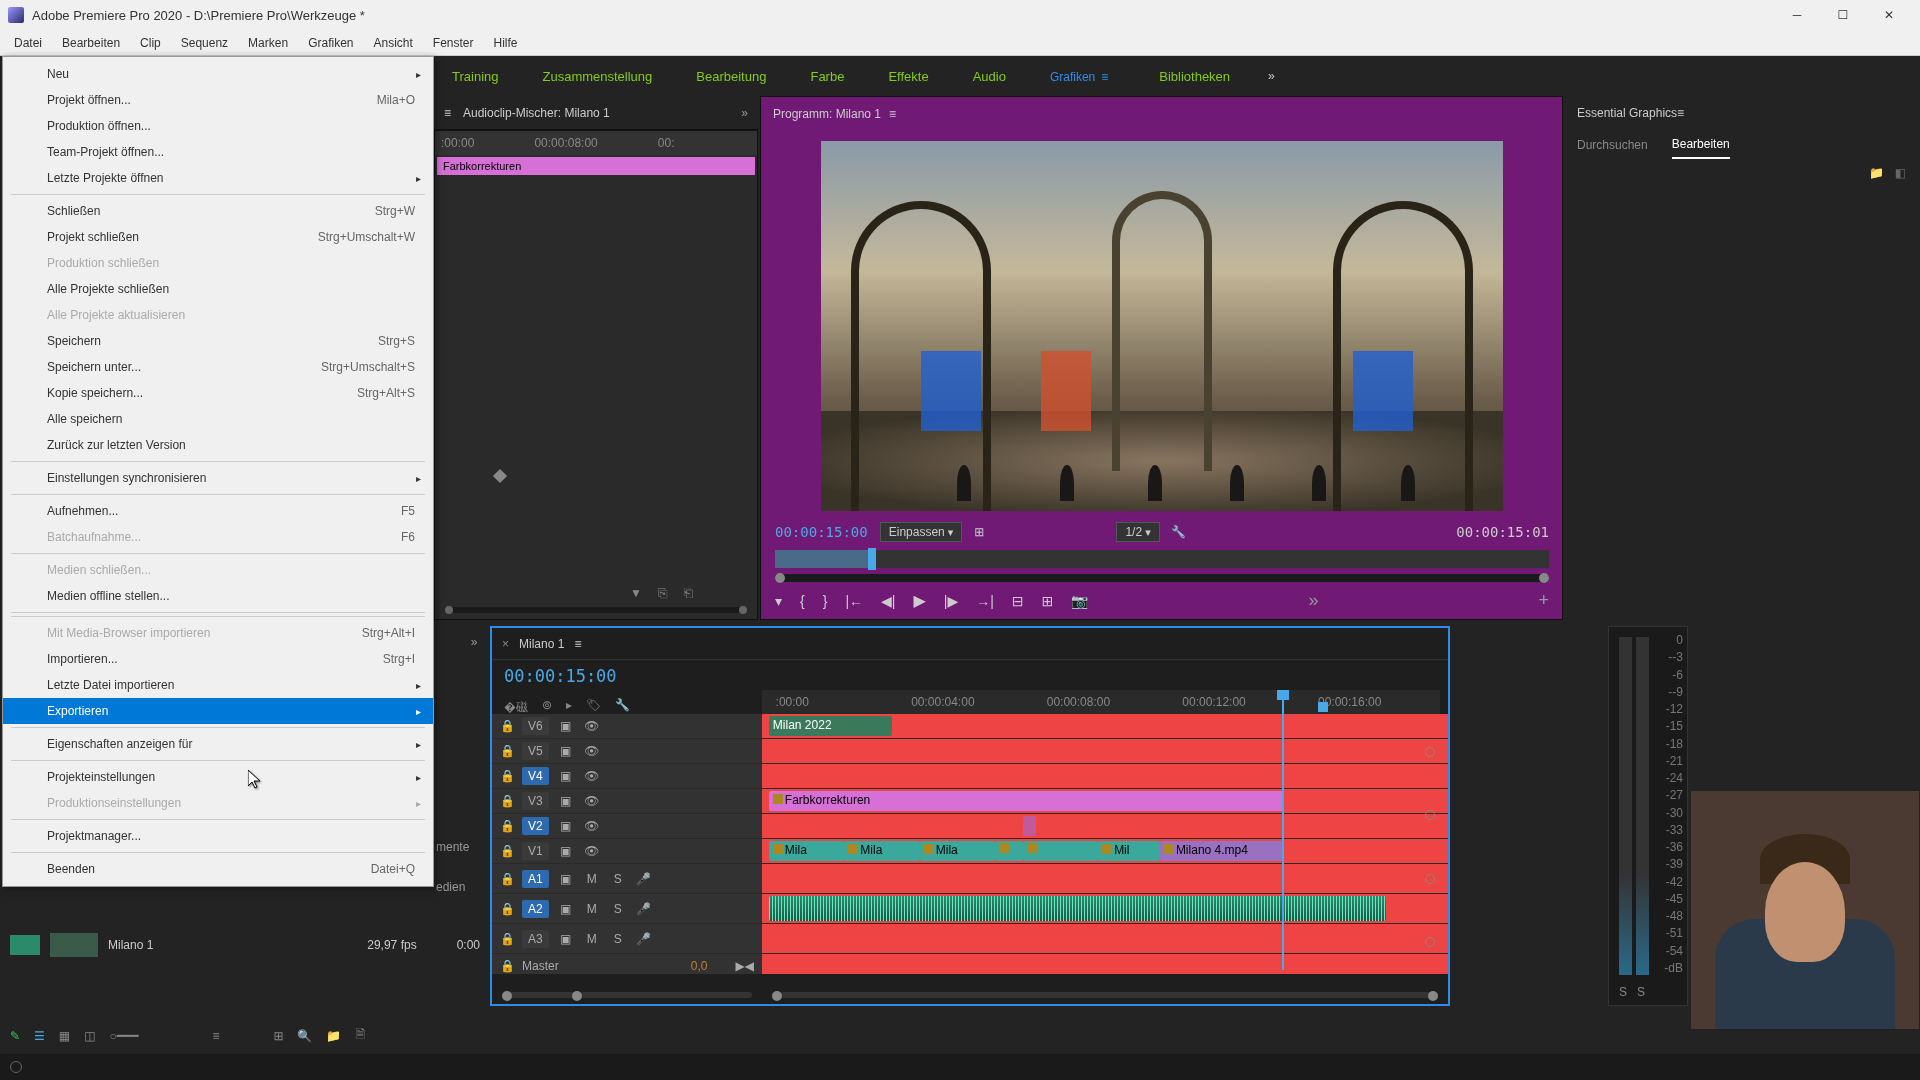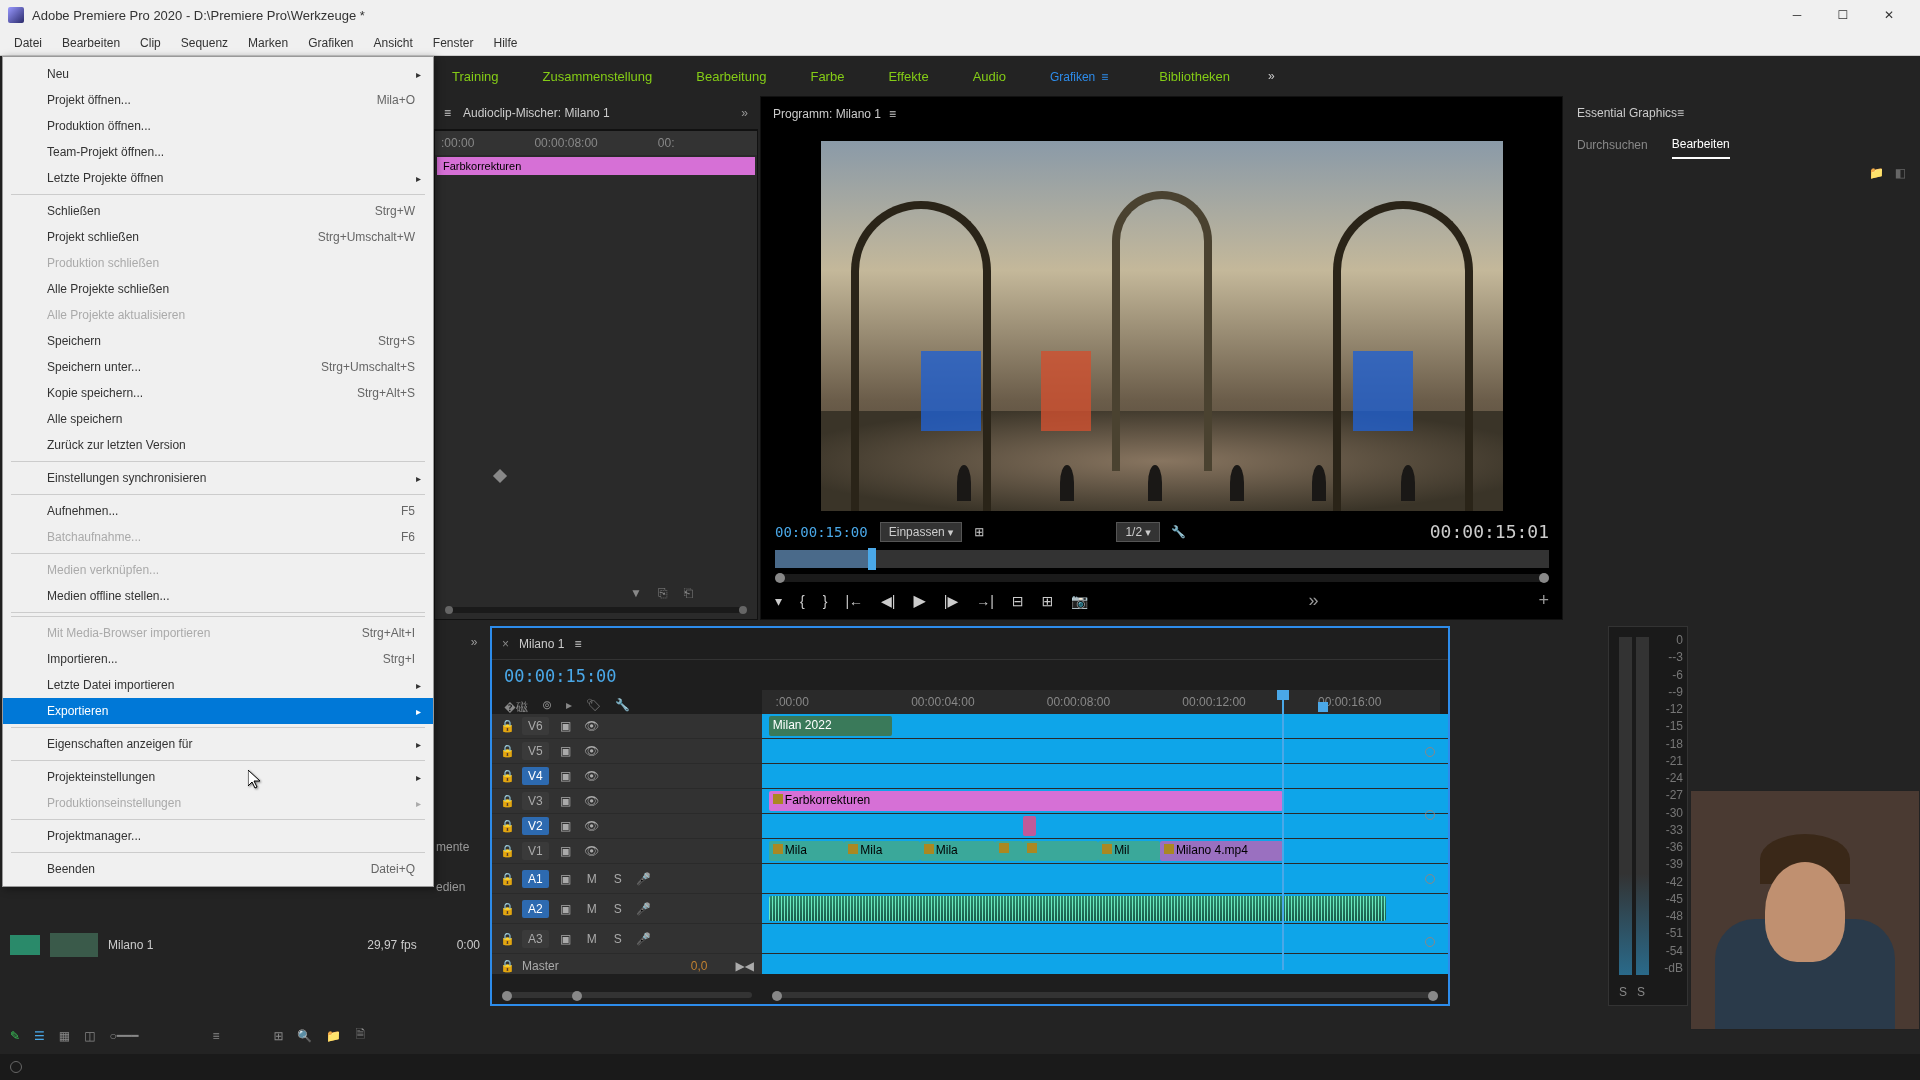--- a/index.html
+++ b/index.html
@@ -33,38 +33,38 @@
 .audio-mixer-header .dbl{margin-left:auto;color:#999}
 
 .effects-strip{position:absolute;top:34px;left:434px;width:324px;height:490px;background:#2a2a2a;border:1px solid #111}
 .effects-ruler{height:24px;background:#333;display:flex;align-items:center;padding:0 6px;font-size:10px;color:#888;gap:60px}
 .effect-bar{background:#d670d6;color:#000;padding:3px 6px;font-size:11px;margin:2px}
 .fx-marker{position:absolute;top:340px;left:60px;width:10px;height:10px;background:#888;transform:rotate(45deg)}
 .fx-scroll{position:absolute;bottom:6px;left:10px;right:10px;height:6px;background:#1a1a1a;border-radius:3px}
 .fx-scroll-thumb{position:absolute;left:0;width:8px;height:8px;background:#666;border-radius:50%;top:-1px}
 .fx-scroll-thumb2{position:absolute;right:0;width:8px;height:8px;background:#666;border-radius:50%;top:-1px}
 
-.program-panel{position:absolute;top:0;left:760px;width:804px;height:524px;background:#000000;border:1px solid #111}
+.program-panel{position:absolute;top:0;left:760px;width:804px;height:524px;background:#701a75;border:1px solid #111}
 .program-header{height:34px;display:flex;align-items:center;padding:0 12px;gap:8px}
 .program-video{margin:10px 60px;height:370px;background:linear-gradient(180deg,#8a9aa8 0%,#c4b89a 35%,#6b5d4a 70%,#3a342a 100%);position:relative;overflow:hidden}
 .arch{position:absolute;border:8px solid #2a2418;border-bottom:none;border-radius:120px 120px 0 0}
 .arch1{width:140px;height:320px;left:30px;top:60px}
 .arch2{width:140px;height:320px;right:30px;top:60px}
 .arch-c{width:100px;height:280px;left:50%;top:50px;transform:translateX(-50%);border-color:#4a4230}
 .shop{position:absolute;bottom:80px;width:60px;height:80px;background:#2060d0;opacity:.8}
 .shop1{left:100px}
 .shop2{right:90px}
 .shop3{left:220px;background:#d05030;width:50px}
 .floor{position:absolute;bottom:0;left:0;right:0;height:100px;background:radial-gradient(ellipse at center,#887560 0%,#3a3428 80%)}
 .person{position:absolute;bottom:10px;width:14px;height:36px;background:#1a1816;border-radius:50% 50% 0 0}
 
 .program-controls{position:absolute;bottom:0;left:0;right:0;padding:8px 14px}
 .pc-row1{display:flex;align-items:center;gap:12px;margin-bottom:8px}
 .tc{color:#4aa8e8;font-family:monospace;font-size:14px}
-.tc-right{color:#ccc;font-family:monospace;font-size:18px;margin-left:auto}
+.tc-right{color:#ccc;font-family:monospace;font-size:14px;margin-left:auto}
 .zoom-sel{background:#333;border:1px solid #555;color:#ccc;padding:2px 8px;font-size:11px}
 .wrench{color:#999}
 .pc-scrub{height:18px;background:#333;position:relative;margin-bottom:6px}
 .pc-scrub-fill{position:absolute;left:0;width:12%;height:100%;background:#4a6a8a}
 .pc-scrub-handle{position:absolute;left:12%;top:-2px;width:8px;height:22px;background:#4aa8e8}
 .pc-sl{height:8px;background:#1a1a1a;border-radius:4px;position:relative;margin-bottom:8px}
 .pc-sl-dot{position:absolute;width:10px;height:10px;background:#888;border-radius:50%;top:-1px}
 .pc-buttons{display:flex;align-items:center;justify-content:center;gap:18px}
 .pc-btn{color:#ccc;font-size:14px;cursor:pointer}
 .pc-btn.play{font-size:16px}
@@ -94,21 +94,21 @@
 .tl-end{position:absolute;top:74px;right:120px;width:10px;height:10px;background:#4aa8e8;z-index:5}
 
 .tl-tracks{position:absolute;top:86px;left:0;right:0;bottom:30px;overflow:hidden}
 .track-row{display:flex;height:25px;border-bottom:1px solid #2a2a2a}
 .track-row.tall{height:30px}
 .track-head{width:270px;background:#323232;display:flex;align-items:center;padding:0 8px;gap:8px;color:#aaa;font-size:11px}
 .track-head .lock{width:14px}
 .track-head .lbl{background:#3a3a3a;padding:2px 6px;border-radius:2px;min-width:26px;text-align:center}
 .track-head .lbl.active{background:#2d6ab0;color:#fff}
 .track-head .tog{width:18px;text-align:center;cursor:pointer}
-.track-body{flex:1;background:#0ea5e9;position:relative}
+.track-body{flex:1;background:#ef4444;position:relative}
 .clip{position:absolute;top:2px;bottom:2px;border-radius:2px;font-size:10px;padding:2px 4px;overflow:hidden;white-space:nowrap}
 .clip.pink{background:#d670d6;color:#000}
 .clip.teal{background:#3aa89a;color:#000}
 .clip.title{background:#3a7a5a;color:#fff}
 .clip .fx{display:inline-block;width:10px;height:10px;background:#aa8822;margin-right:2px}
 .clip.audio{background:linear-gradient(180deg,#2a8a6a 0%,#1a5a4a 100%)}
 .waveform{position:absolute;inset:0;background:repeating-linear-gradient(90deg,#6aeac0 0,#6aeac0 1px,transparent 1px,transparent 3px)}
 
 .tl-bottom{position:absolute;bottom:4px;left:10px;right:10px;height:10px;display:flex;align-items:center}
 .tl-sl{flex:0 0 250px;height:6px;background:#333;border-radius:3px;position:relative}
@@ -243,21 +243,21 @@
     <div class="item">
       <span>Aufnehmen...</span>
       <span class="shortcut">F5</span>
     </div>
     <div class="item disabled">
       <span>Batchaufnahme...</span>
       <span class="shortcut">F6</span>
     </div>
     <div class="sep"></div>
     <div class="item disabled">
-      <span>Medien verknüpfen...</span>
+      <span>Medien schließen...</span>
     </div>
     <div class="item">
       <span>Medien offline stellen...</span>
     </div>
     <div class="sep"></div>
     <div class="sep"></div>
     <div class="item disabled">
       <span>Mit Media-Browser importieren</span>
       <span class="shortcut">Strg+Alt+I</span>
     </div>

